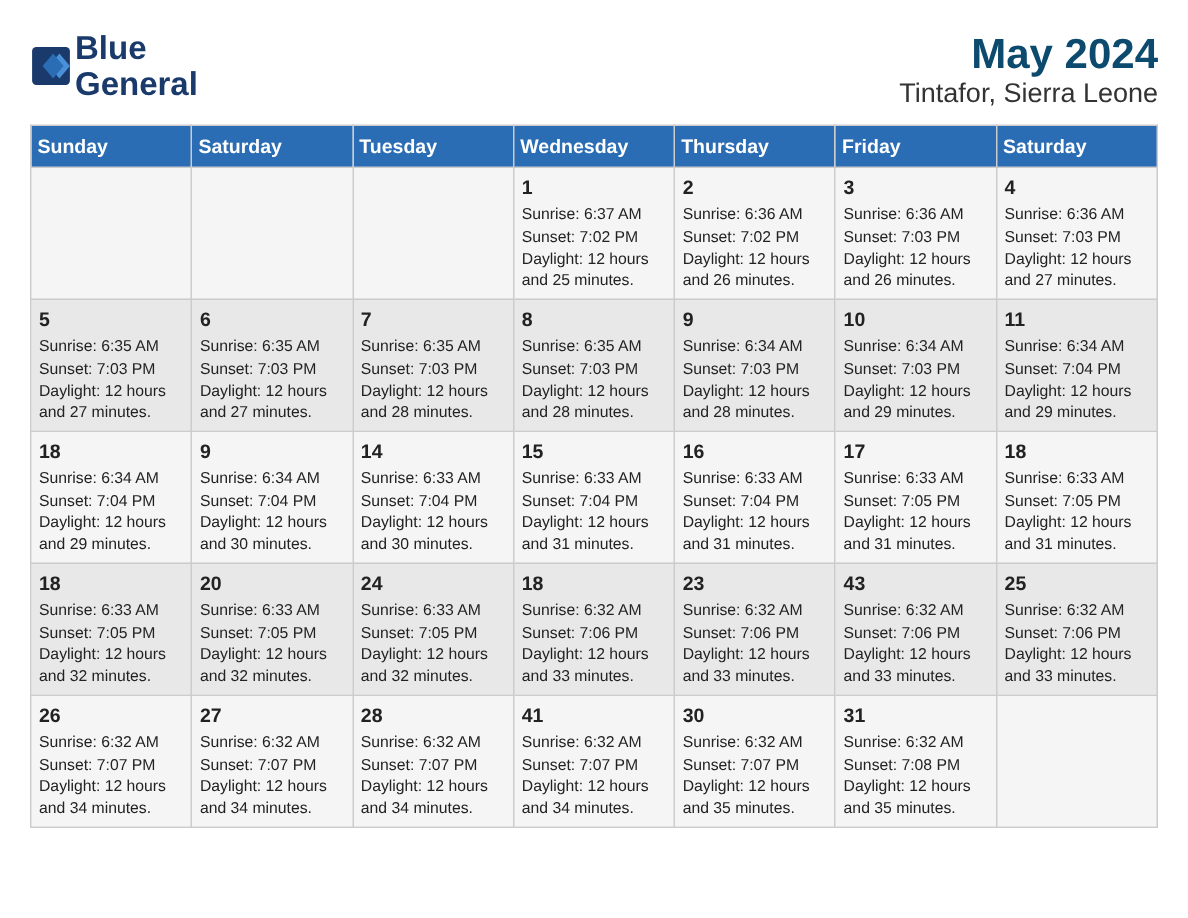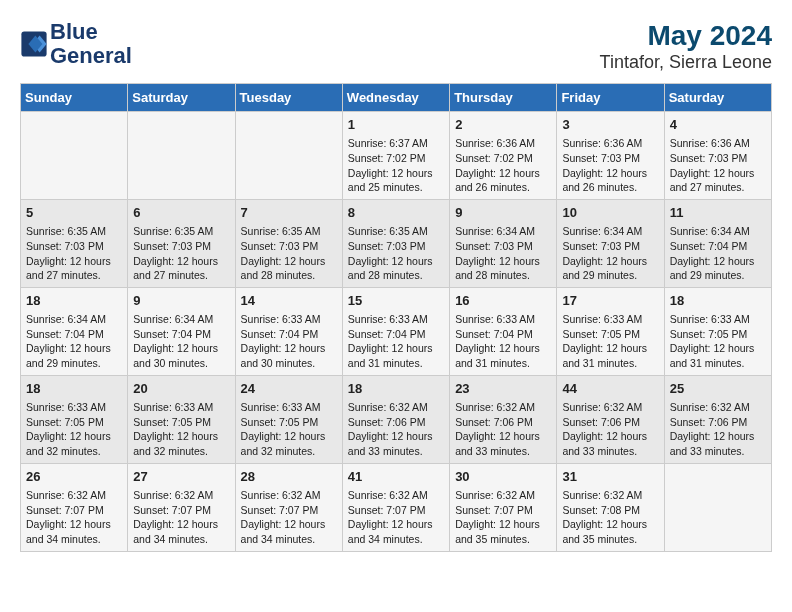--- a/index.html
+++ b/index.html
@@ -283,21 +283,21 @@
           <div>and 33 minutes.</div>
         </td>
         <td>
           <span class="day-number">23</span>
           <div>Sunrise: 6:32 AM</div>
           <div>Sunset: 7:06 PM</div>
           <div>Daylight: 12 hours</div>
           <div>and 33 minutes.</div>
         </td>
         <td>
-          <span class="day-number">44</span>
+          <span class="day-number">43</span>
           <div>Sunrise: 6:32 AM</div>
           <div>Sunset: 7:06 PM</div>
           <div>Daylight: 12 hours</div>
           <div>and 33 minutes.</div>
         </td>
         <td>
           <span class="day-number">25</span>
           <div>Sunrise: 6:32 AM</div>
           <div>Sunset: 7:06 PM</div>
           <div>Daylight: 12 hours</div>

